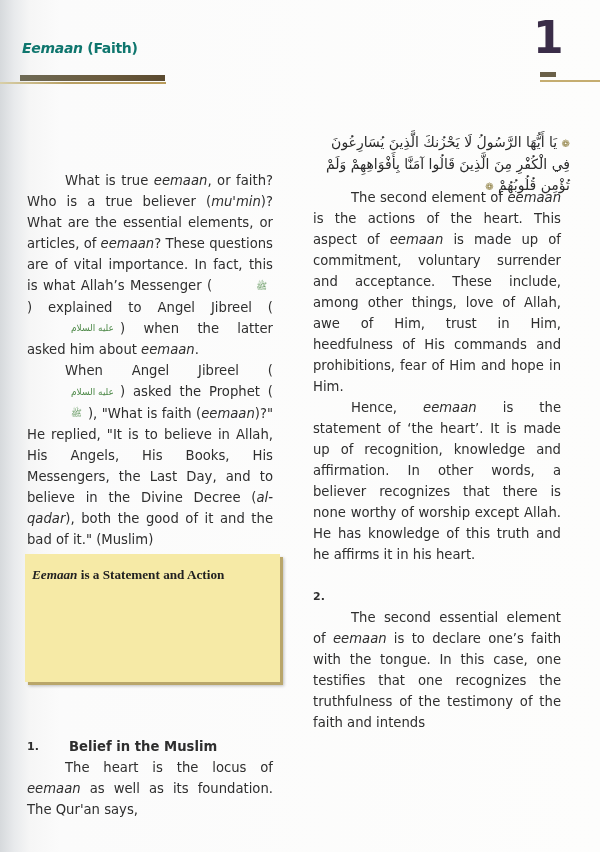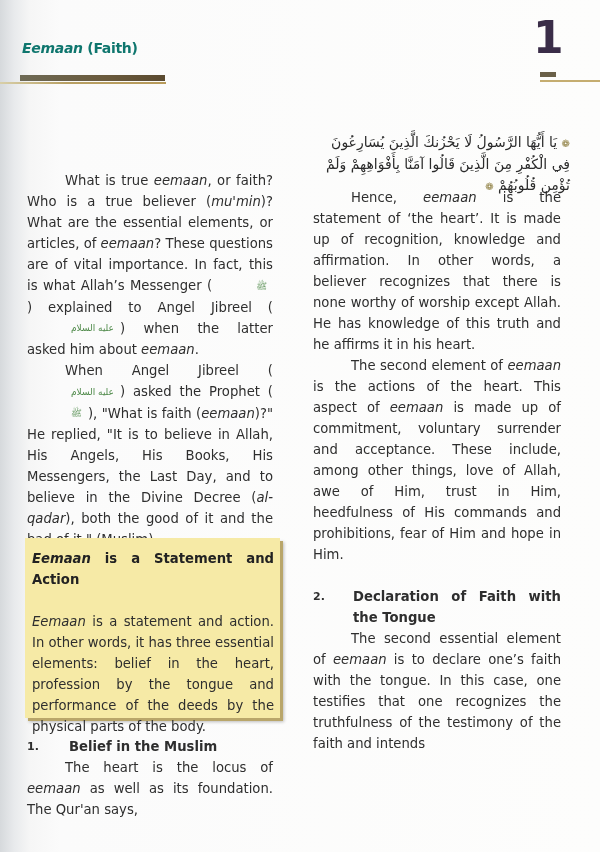--- a/index.html
+++ b/index.html
@@ -43,23 +43,23 @@
   .col p { margin:0; text-align:justify; }
   .indent { text-indent:38px; }
   .left-col { left:27px; width:246px; }
   .right-col { left:313px; width:248px; }
   .h { font-weight:bold; color:#222; }
   .honor {
     display:inline-block; color:#4f8a4a; font-size:9px; vertical-align:middle;
     padding:0 6px;
   }
   .box {
-    position:absolute; left:25px; top:538px; width:255px; height:180px;
+    position:absolute; left:25px; top:554px; width:255px; height:128px;
     background:#f6eaa6; box-shadow: 3px 3px 0 #b9a66a, 4px 4px 3px rgba(0,0,0,0.25);
-    padding:10px 6px 0 7px; box-sizing:border-box;
+    padding:10px 6px 0 7px; box-sizing:border-box;font-family:Liberation Serif, serif;
   }
   .box .col-inner { font-size:13.2px; line-height:21px; color:#2e2e2e; }
   .box p { margin:0; text-align:justify; }
   .numhead { display:flex; font-weight:bold; }
   .numhead .n { width:42px; font-size:11px; }
   .arabic {
     position:absolute; left:310px; top:132px; width:260px;
     direction:rtl; text-align:right; font-family:"DejaVu Sans", sans-serif;
     font-size:14px; line-height:21px; color:#2b2b2b;
   }
@@ -76,40 +76,38 @@
 <div class="num-line"></div>
 
 <div class="col left-col" style="top:170px;">
   <p class="indent"><span>What is true </span><i>eemaan</i><span>, or faith? Who is a true believer (</span><i>mu'min</i><span>)? What are the essential elements, or articles, of </span><i>eemaan</i><span>? These questions are of vital importance. In fact, this is what Allah’s Messenger (</span><span class="honor">ﷺ</span><span>) explained to Angel Jibreel (</span><span class="honor">عليه السلام</span><span>) when the latter asked him about </span><i>eemaan</i><span>.</span></p>
   <p class="indent"><span>When Angel Jibreel (</span><span class="honor">عليه السلام</span><span>) asked the Prophet (</span><span class="honor">ﷺ</span><span>), "What is faith (</span><i>eemaan</i><span>)?" He replied, "It is to believe in Allah, His Angels, His Books, His Messengers, the Last Day, and to believe in the Divine Decree (</span><i>al-qadar</i><span>), both the good of it and the bad of it." (Muslim)</span></p>
 </div>
 
 <div class="box">
   <div class="col-inner">
     <p class="h"><i>Eemaan</i><span> is a Statement and Action</span></p>
-    <p style="margin-top:21px;"><i>Eemaan</i><span> is a statement and action. In other words, it has three essential elements: belief in the heart, profession by the tongue and performance of the deeds by the physical parts of the body.</span></p>
   </div>
 </div>
 
 <div class="col left-col" style="top:736px;">
   <div class="numhead">
     <span class="n">1.</span>
     <span>Belief in the Muslim</span>
   </div>
   <p class="indent"><span>The heart is the locus of </span><i>eemaan</i><span> as well as its foundation. The Qur'an says,</span></p>
 </div>
 
 <div class="arabic">
   <span class="orn">❁</span>
   <span>يَا أَيُّهَا الرَّسُولُ لَا يَحْزُنكَ الَّذِينَ يُسَارِعُونَ فِي الْكُفْرِ مِنَ الَّذِينَ قَالُوا آمَنَّا بِأَفْوَاهِهِمْ وَلَمْ تُؤْمِن قُلُوبُهُمْ</span>
   <span class="orn">❁</span>
 </div>
 
 <div class="col right-col" style="top:187px;">
+  <p class="indent"><span>The second element of </span><i>eemaan</i><span> is the actions of the heart. This aspect of </span><i>eemaan</i><span> is made up of commitment, voluntary surrender and acceptance. These include, among other things, love of Allah, awe of Him, trust in Him, heedfulness of His commands and prohibitions, fear of Him and hope in Him.</span></p>
   <p class="indent"><span>Hence, </span><i>eemaan</i><span> is the statement of ‘the heart’. It is made up of recognition, knowledge and affirmation. In other words, a believer recognizes that there is none worthy of worship except Allah. He has knowledge of this truth and he affirms it in his heart.</span></p>
-  <p class="indent"><span>The second element of </span><i>eemaan</i><span> is the actions of the heart. This aspect of </span><i>eemaan</i><span> is made up of commitment, voluntary surrender and acceptance. These include, among other things, love of Allah, awe of Him, trust in Him, heedfulness of His commands and prohibitions, fear of Him and hope in Him.</span></p>
   <div style="height:21px;"></div>
   <div class="numhead">
     <span class="n" style="width:40px;">2.</span>
-    <span style="flex:1;text-align:justify;">Declaration of Faith with the Tongue</span>
   </div>
   <p class="indent"><span>The second essential element of </span><i>eemaan</i><span> is to declare one’s faith with the tongue. In this case, one testifies that one recognizes the truthfulness of the testimony of the faith and intends</span></p>
 </div>
 
 </body></html>

